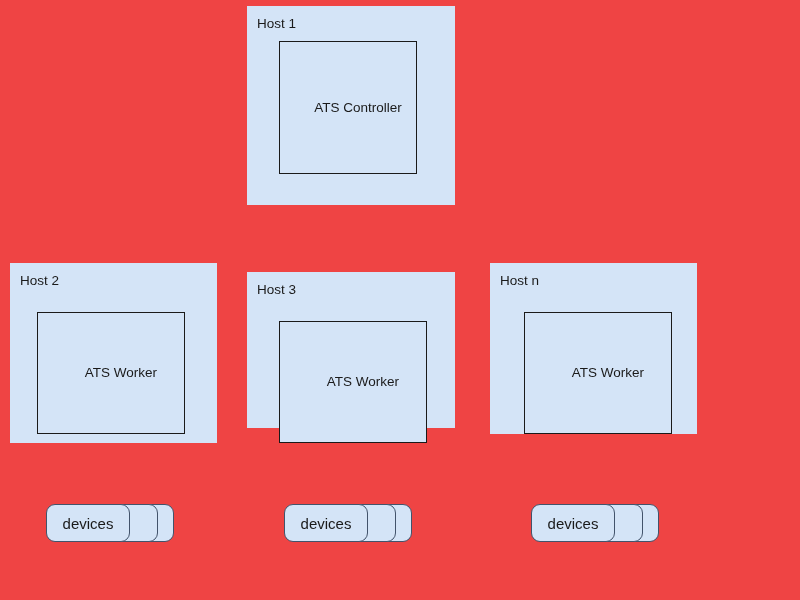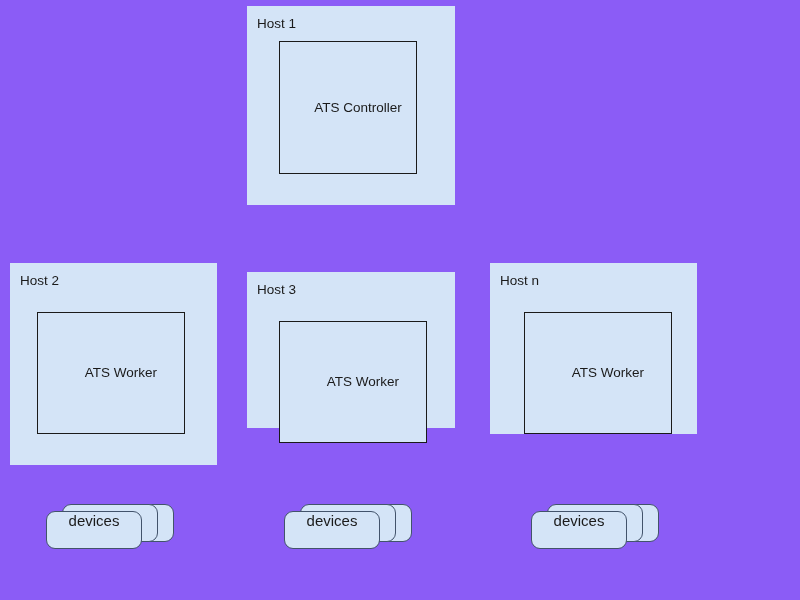--- a/index.html
+++ b/index.html
@@ -4,21 +4,21 @@
 <style>
   html, body {
     margin: 0;
     padding: 0;
     background: #000000;
   }
   #canvas {
     position: relative;
     width: 800px;
     height: 600px;
-    background: #8b5cf6;
+    background: #ef4444;
     overflow: hidden;
     font-family: "Liberation Sans", sans-serif;
   }
 
   
   .host-box {
     position: absolute;
     background: #d4e4f7;
     border: 1px solid #d4e4f7;
     box-sizing: border-box;
@@ -90,24 +90,24 @@
   .devices-stack .card.back2 {
     left: 32px;
     width: 96px;
   }
   .devices-stack .card.back1 {
     left: 16px;
     width: 96px;
   }
   .devices-stack .card.front {
     left: 0px;
-    width: 96px;
+    width: 84px;
     display: flex;
+    align-items: center;
     justify-content: center;
-    margin-top: 7px;
   }
   .devices-label {
     font-size: 15px;
     color: #1a1a1a;
     line-height: 17px;
     white-space: nowrap;
   }
 </style>
 </head>
 <body>
@@ -115,21 +115,21 @@
 <div id="canvas">
 
   <div class="host-box" style="left:247px; top:6px; width:208px; height:199px;">
     <span class="host-label">Host 1</span>
     <div class="inner-box" style="left:31px; top:34px; width:138px; height:133px;">
       <span class="inner-label">ATS Controller</span>
     </div>
   </div>
 
 
-  <div class="host-box" style="left:10px; top:263px; width:207px; height:202px;">
+  <div class="host-box" style="left:10px; top:263px; width:207px; height:180px;">
     <span class="host-label">Host 2</span>
     <div class="inner-box" style="left:26px; top:48px; width:148px; height:122px;">
       <span class="inner-label">ATS Worker</span>
     </div>
   </div>
 
   <div class="host-box" style="left:247px; top:272px; width:208px; height:156px;">
     <span class="host-label">Host 3</span>
     <div class="inner-box" style="left:31px; top:48px; width:148px; height:122px;">
       <span class="inner-label">ATS Worker</span>

